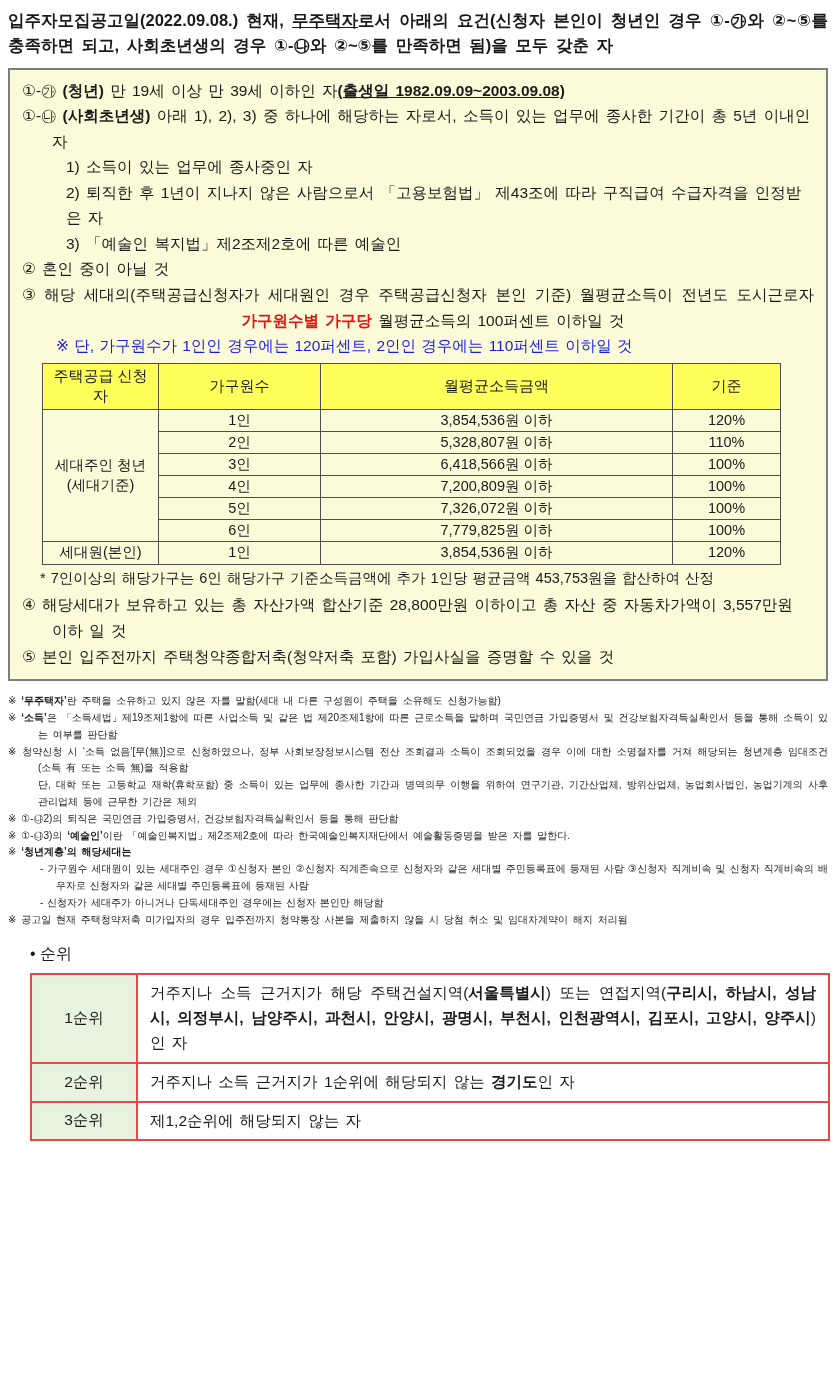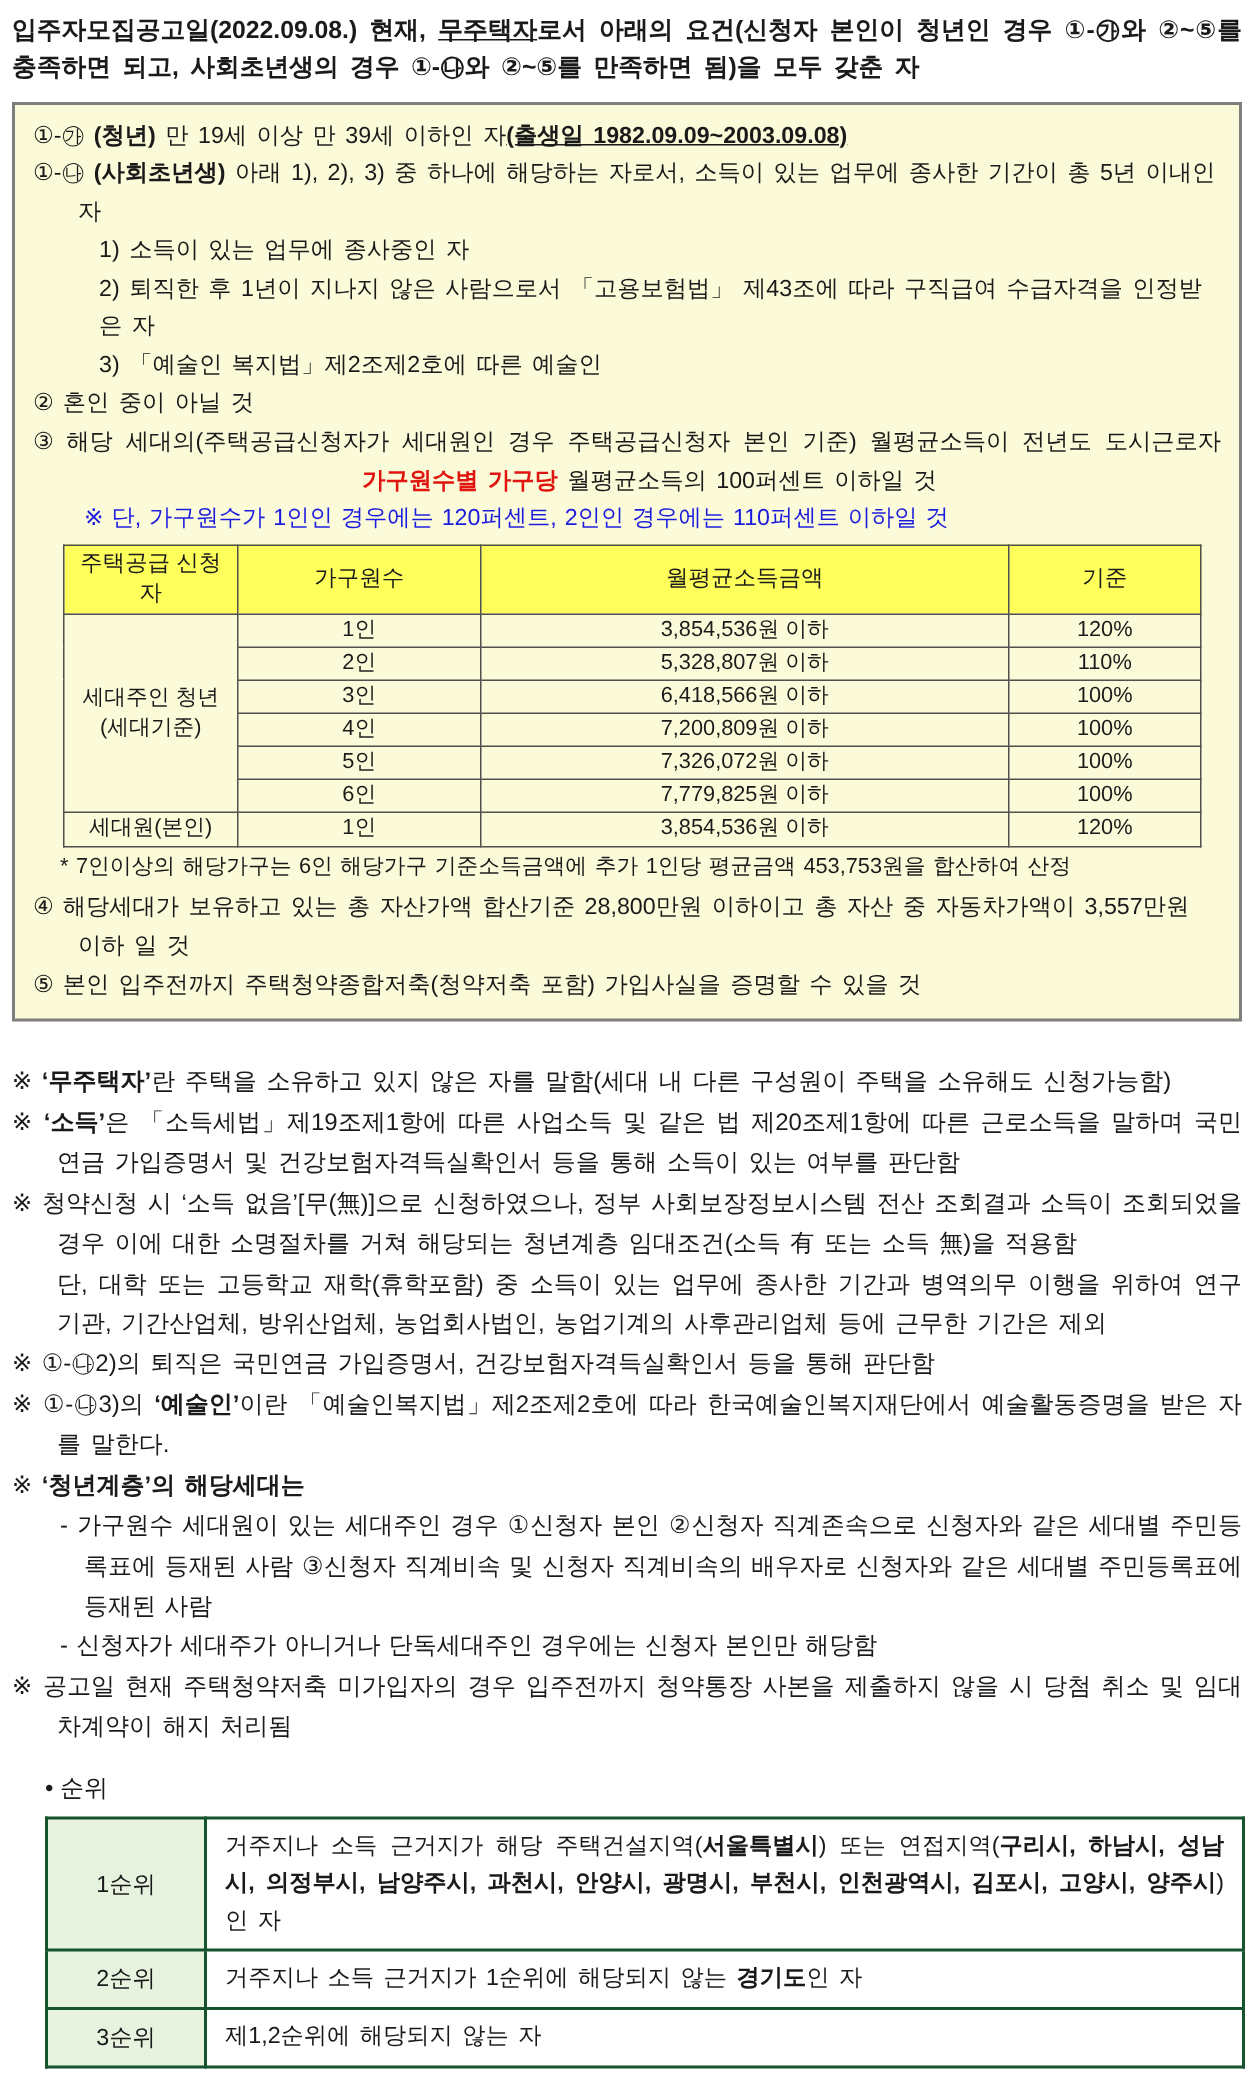--- a/index.html
+++ b/index.html
@@ -56,47 +56,47 @@
     font-weight: normal;
   }
   .income-table thead th {
     background: #ffff5c;
     height: 46px;
     font-size: 15px;
   }
   .col-applicant { width: 116px; }
   .col-members  { width: 162px; }
   .col-income   { width: 352px; }
-  .col-standard { width: 128px; }
+  .col-standard { width: 108px; }
   .table-footnote {
     font-size: 14.5px;
     margin: 2px 0 2px 18px;
     word-spacing: 1px;
   }
 
   
-  .notes { margin-top: 28px; font-size: 16px; line-height: 1.68; }
+  .notes { margin-top: 12px; font-size: 10px; line-height: 1.68; }
   .note {
     padding-left: 30px;
     text-indent: -30px;
     text-align: justify;
     word-spacing: 2px;
   }
   .note-cont { padding-left: 30px; text-align: justify; word-spacing: 2px; }
   .note-sub { padding-left: 48px; text-indent: -16px; text-align: justify; word-spacing: 1px; }
 
   
   .rank-heading { margin: 16px 0 8px 22px; font-weight: normal; font-size: 16px; }
   .rank-table {
     border-collapse: collapse;
     margin-left: 22px;
     width: 800px;
     font-size: 15.5px;
   }
-  .rank-table td { border: 2px solid #14532d; vertical-align: middle; }
+  .rank-table td { border: 2px solid #ef4444; vertical-align: middle; }
   .rank-label {
     width: 106px;
     background: #e7f3de;
     text-align: center;
     font-weight: normal;
     padding: 6px 2px;
   }
   .rank-text {
     padding: 6px 12px;
     line-height: 1.6;

